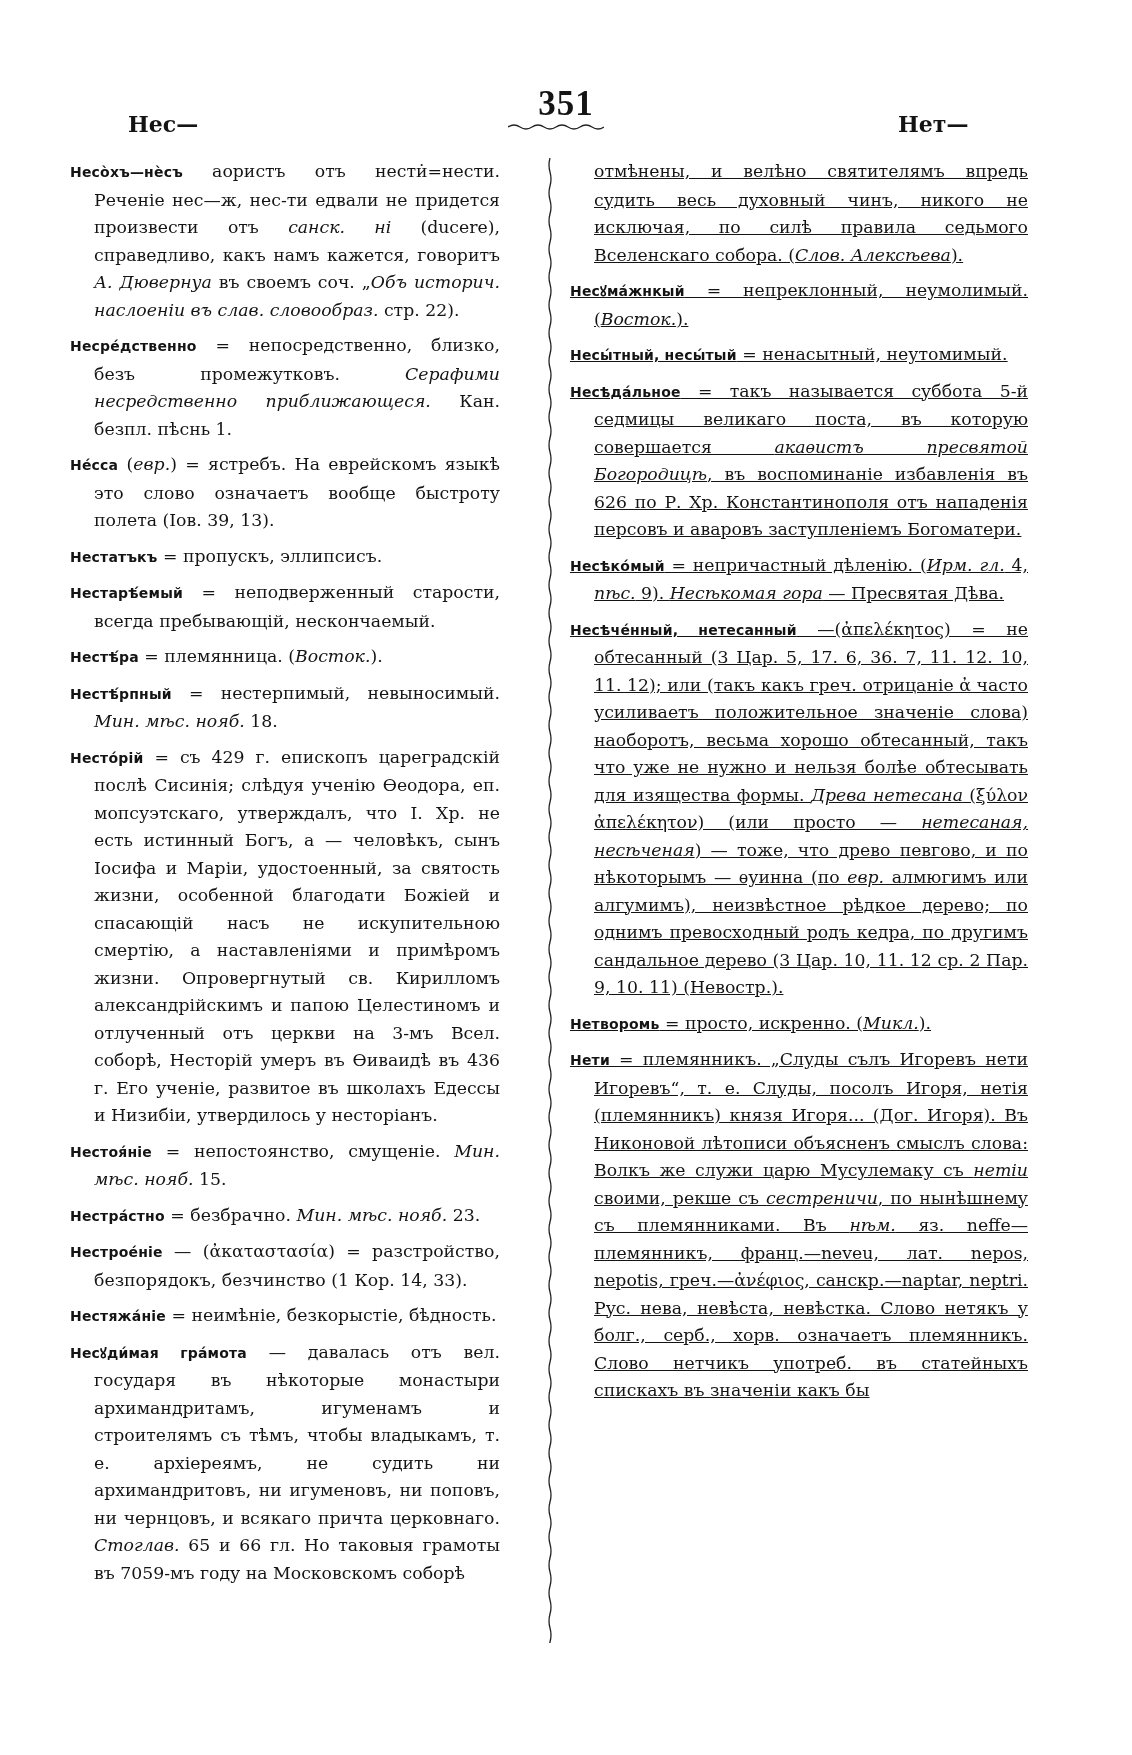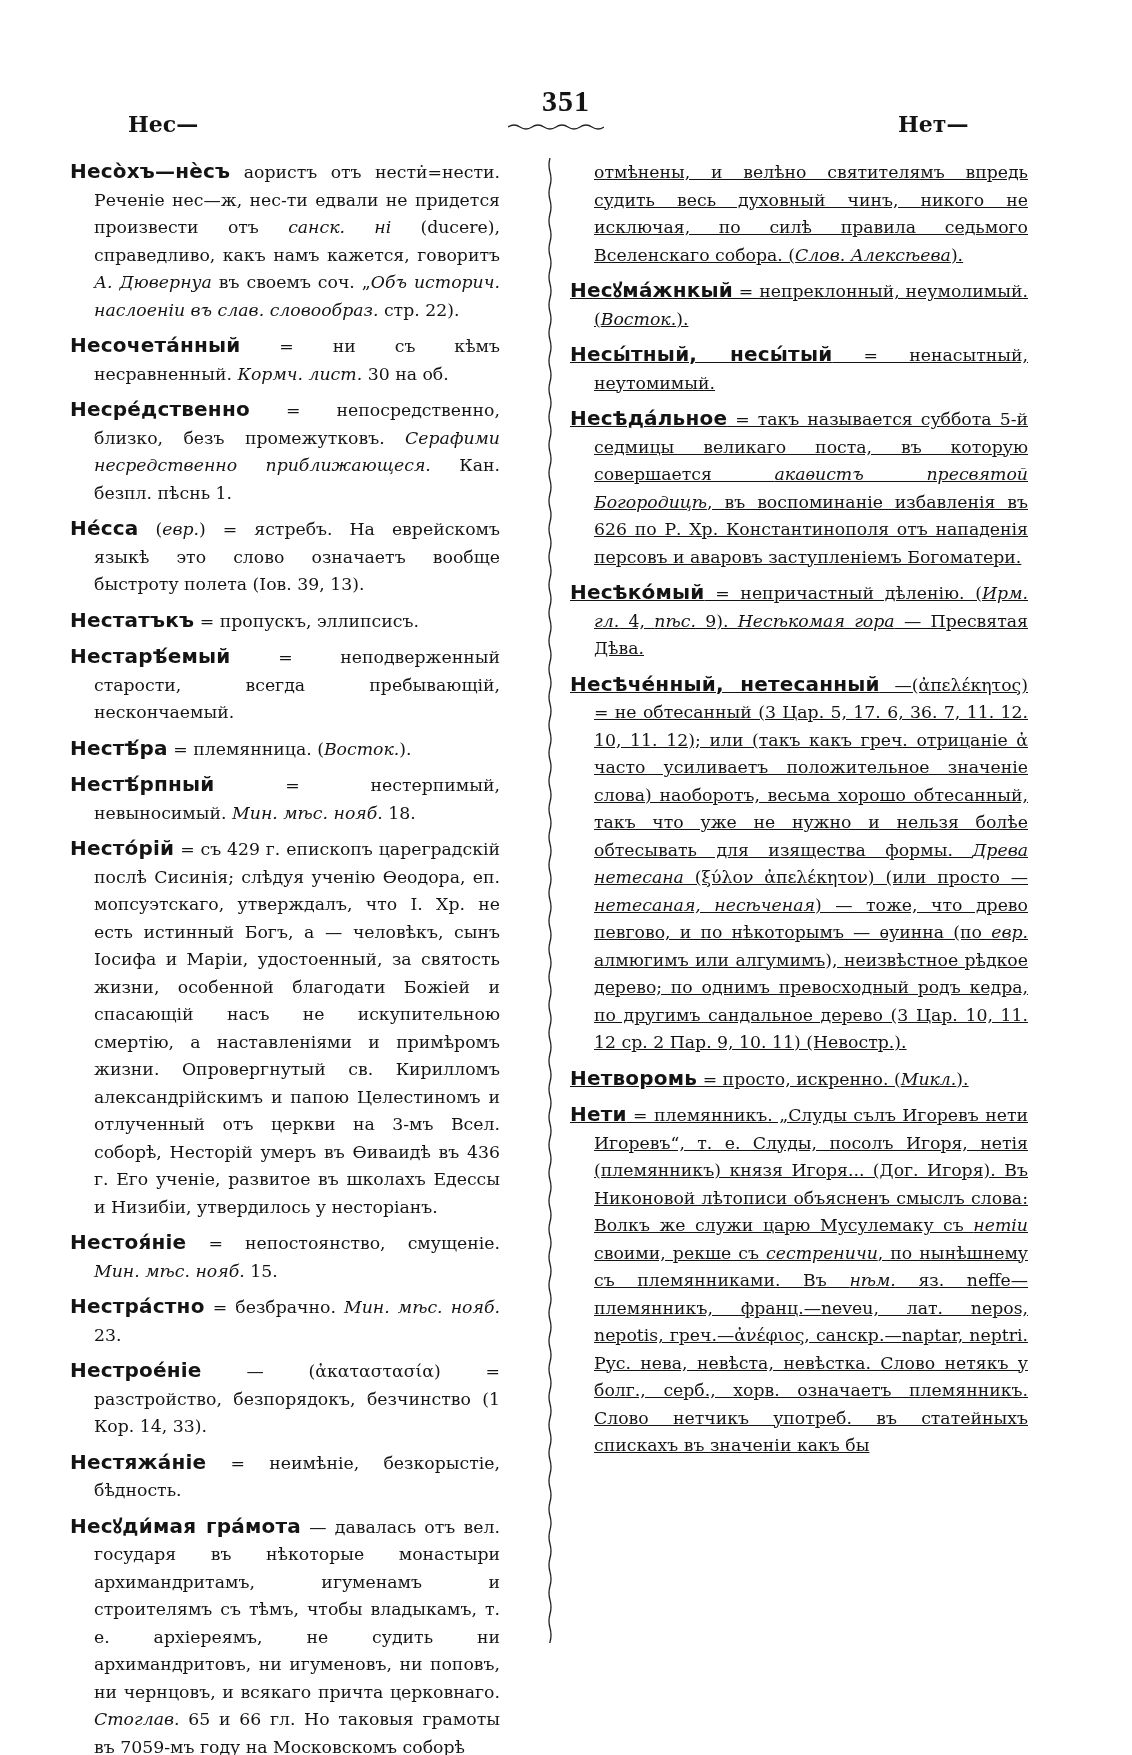--- a/index.html
+++ b/index.html
@@ -1,50 +1,49 @@
 <!DOCTYPE html>
 <html><head>
 <meta charset="utf-8">
 <style>
   html, body { margin: 0; padding: 0; background: #ffffff; }
   body { width: 1132px; height: 1755px; position: relative; overflow: hidden;
          font-family: "DejaVu Serif", "Liberation Serif", serif; color: #141414; }
   .page-number { position: absolute; left: 528px; top: 84px; width: 76px; text-align: center;
-                 font-family: "Liberation Serif", serif; font-weight: bold; font-size: 30px; letter-spacing: 1px; }
+                 font-family: "Liberation Serif", serif; font-weight: bold; font-size: 35px; letter-spacing: 1px; }
   .wave { position: absolute; left: 508px; top: 122px; width: 96px; height: 10px; }
   .running-head { position: absolute; top: 111px; font-family: "DejaVu Serif", serif; font-weight: bold; font-size: 22px; }
   .rh-left { left: 128px; }
   .rh-right { left: 898px; }
   .column { position: absolute; top: 158px; font-family: "DejaVu Serif", serif;
             font-size: 17.3px; line-height: 27.5px; text-align: justify; }
   .col-left { left: 70px; width: 430px; }
   .col-right { left: 570px; width: 458px; text-decoration: underline; }
   .entry { margin: 0 0 8px 0; padding-left: 24px; text-indent: -24px; }
-  .hw { font-family: "DejaVu Sans", sans-serif; font-weight: bold; font-size: 20px; letter-spacing: 0.2px; }
+  .hw { font-family: "DejaVu Sans", sans-serif; font-weight: bold; font-size: 14px; letter-spacing: 0.2px; }
   .cont { margin: 0 0 8px 24px; }
   i { font-style: italic; }
   .divider { position: absolute; left: 546px; top: 158px; width: 8px; height: 1485px; }
 </style>
 </head>
 <body>
 
 <div class="running-head rh-left">Нес—</div>
 <div class="page-number">351</div>
 <svg class="wave" viewBox="0 0 96 10" preserveAspectRatio="none">
   <path d="M0 5 Q6 1 12 5 T24 5 T36 5 T48 5 T60 5 T72 5 T84 5 T96 5" fill="none" stroke="#222" stroke-width="1.4"></path>
 </svg>
 <div class="running-head rh-right">Нет—</div>
 
 <svg class="divider" viewBox="0 0 8 1485" preserveAspectRatio="none">
   <path id="divpath" fill="none" stroke="#222" stroke-width="1.3" d="M4 0 Q2 7 4 14 Q6 21 4 28 Q2 35 4 42 Q6 49 4 56 Q2 63 4 70 Q6 77 4 84 Q2 91 4 98 Q6 105 4 112 Q2 119 4 126 Q6 133 4 140 Q2 147 4 154 Q6 161 4 168 Q2 175 4 182 Q6 189 4 196 Q2 203 4 210 Q6 217 4 224 Q2 231 4 238 Q6 245 4 252 Q2 259 4 266 Q6 273 4 280 Q2 287 4 294 Q6 301 4 308 Q2 315 4 322 Q6 329 4 336 Q2 343 4 350 Q6 357 4 364 Q2 371 4 378 Q6 385 4 392 Q2 399 4 406 Q6 413 4 420 Q2 427 4 434 Q6 441 4 448 Q2 455 4 462 Q6 469 4 476 Q2 483 4 490 Q6 497 4 504 Q2 511 4 518 Q6 525 4 532 Q2 539 4 546 Q6 553 4 560 Q2 567 4 574 Q6 581 4 588 Q2 595 4 602 Q6 609 4 616 Q2 623 4 630 Q6 637 4 644 Q2 651 4 658 Q6 665 4 672 Q2 679 4 686 Q6 693 4 700 Q2 707 4 714 Q6 721 4 728 Q2 735 4 742 Q6 749 4 756 Q2 763 4 770 Q6 777 4 784 Q2 791 4 798 Q6 805 4 812 Q2 819 4 826 Q6 833 4 840 Q2 847 4 854 Q6 861 4 868 Q2 875 4 882 Q6 889 4 896 Q2 903 4 910 Q6 917 4 924 Q2 931 4 938 Q6 945 4 952 Q2 959 4 966 Q6 973 4 980 Q2 987 4 994 Q6 1001 4 1008 Q2 1015 4 1022 Q6 1029 4 1036 Q2 1043 4 1050 Q6 1057 4 1064 Q2 1071 4 1078 Q6 1085 4 1092 Q2 1099 4 1106 Q6 1113 4 1120 Q2 1127 4 1134 Q6 1141 4 1148 Q2 1155 4 1162 Q6 1169 4 1176 Q2 1183 4 1190 Q6 1197 4 1204 Q2 1211 4 1218 Q6 1225 4 1232 Q2 1239 4 1246 Q6 1253 4 1260 Q2 1267 4 1274 Q6 1281 4 1288 Q2 1295 4 1302 Q6 1309 4 1316 Q2 1323 4 1330 Q6 1337 4 1344 Q2 1351 4 1358 Q6 1365 4 1372 Q2 1379 4 1386 Q6 1393 4 1400 Q2 1407 4 1414 Q6 1421 4 1428 Q2 1435 4 1442 Q6 1449 4 1456 Q2 1463 4 1470 Q6 1477 4 1484 Q2 1491 4 1498"></path>
 </svg>
 
 <div class="column col-left" id="col-left">
     <p class="entry"><span class="hw">Несо̀хъ—нѐсъ</span><span> аористъ отъ нести̇=нести. Реченіе нес—ж, нес-ти едвали не придется произвести отъ </span><i>санск. ні</i><span> (ducere), справедливо, какъ намъ кажется, говоритъ </span><i>А. Дювернуа</i><span> въ своемъ соч. „</span><i>Объ историч. наслоеніи въ слав. словообраз.</i><span> стр. 22).</span></p>
-    <p class="entry"><span class="hw">Несочета́нный</span><span> = ни съ кѣмъ несравненный. </span><i>Кормч. лист.</i><span> 30 на об.</span><i></i><span></span><i></i><span></span></p>
     <p class="entry"><span class="hw">Несре́дственно</span><span> = непосредственно, близко, безъ промежутковъ. </span><i>Серафими несредственно приближающеся.</i><span> Кан. безпл. пѣснь 1.</span><i></i><span></span><i></i><span></span></p>
     <p class="entry"><span class="hw">Не́сса</span><span> (</span><i>евр.</i><span>) = ястребъ. На еврейскомъ языкѣ это слово означаетъ вообще быстроту полета (Іов. 39, 13).</span><i></i><span></span><i></i><span></span></p>
     <p class="entry"><span class="hw">Нестатъкъ</span><span> = пропускъ, эллипсисъ.</span><i></i><span></span><i></i><span></span><i></i><span></span></p>
     <p class="entry"><span class="hw">Нестарѣ́емый</span><span> = неподверженный старости, всегда пребывающій, нескончаемый.</span><i></i><span></span><i></i><span></span><i></i><span></span></p>
     <p class="entry"><span class="hw">Нестѣ́ра</span><span> = племянница. (</span><i>Восток.</i><span>).</span><i></i><span></span><i></i><span></span></p>
     <p class="entry"><span class="hw">Нестѣ́рпный</span><span> = нестерпимый, невыносимый. </span><i>Мин. мѣс. нояб.</i><span> 18.</span><i></i><span></span><i></i><span></span></p>
     <p class="entry"><span class="hw">Несто́рій</span><span> = съ 429 г. епископъ цареградскій послѣ Сисинія; слѣдуя ученію Ѳеодора, еп. мопсуэтскаго, утверждалъ, что І. Хр. не есть истинный Богъ, а — человѣкъ, сынъ Іосифа и Маріи, удостоенный, за святость жизни, особенной благодати Божіей и спасающій насъ не искупительною смертію, а наставленіями и примѣромъ жизни. Опровергнутый св. Кирилломъ александрійскимъ и папою Целестиномъ и отлученный отъ церкви на 3-мъ Всел. соборѣ, Несторій умеръ въ Ѳиваидѣ въ 436 г. Его ученіе, развитое въ школахъ Едессы и Низибіи, утвердилось у несторіанъ.</span><i></i><span></span><i></i><span></span><i></i><span></span></p>
     <p class="entry"><span class="hw">Нестоя́ніе</span><span> = непостоянство, смущеніе. </span><i>Мин. мѣс. нояб.</i><span> 15.</span><i></i><span></span><i></i><span></span></p>
     <p class="entry"><span class="hw">Нестра́стно</span><span> = безбрачно. </span><i>Мин. мѣс. нояб.</i><span> 23.</span><i></i><span></span><i></i><span></span></p>
     <p class="entry"><span class="hw">Нестрое́ніе</span><span> — (ἀκαταστασία) = разстройство, безпорядокъ, безчинство (1 Кор. 14, 33).</span><i></i><span></span><i></i><span></span><i></i><span></span></p>

